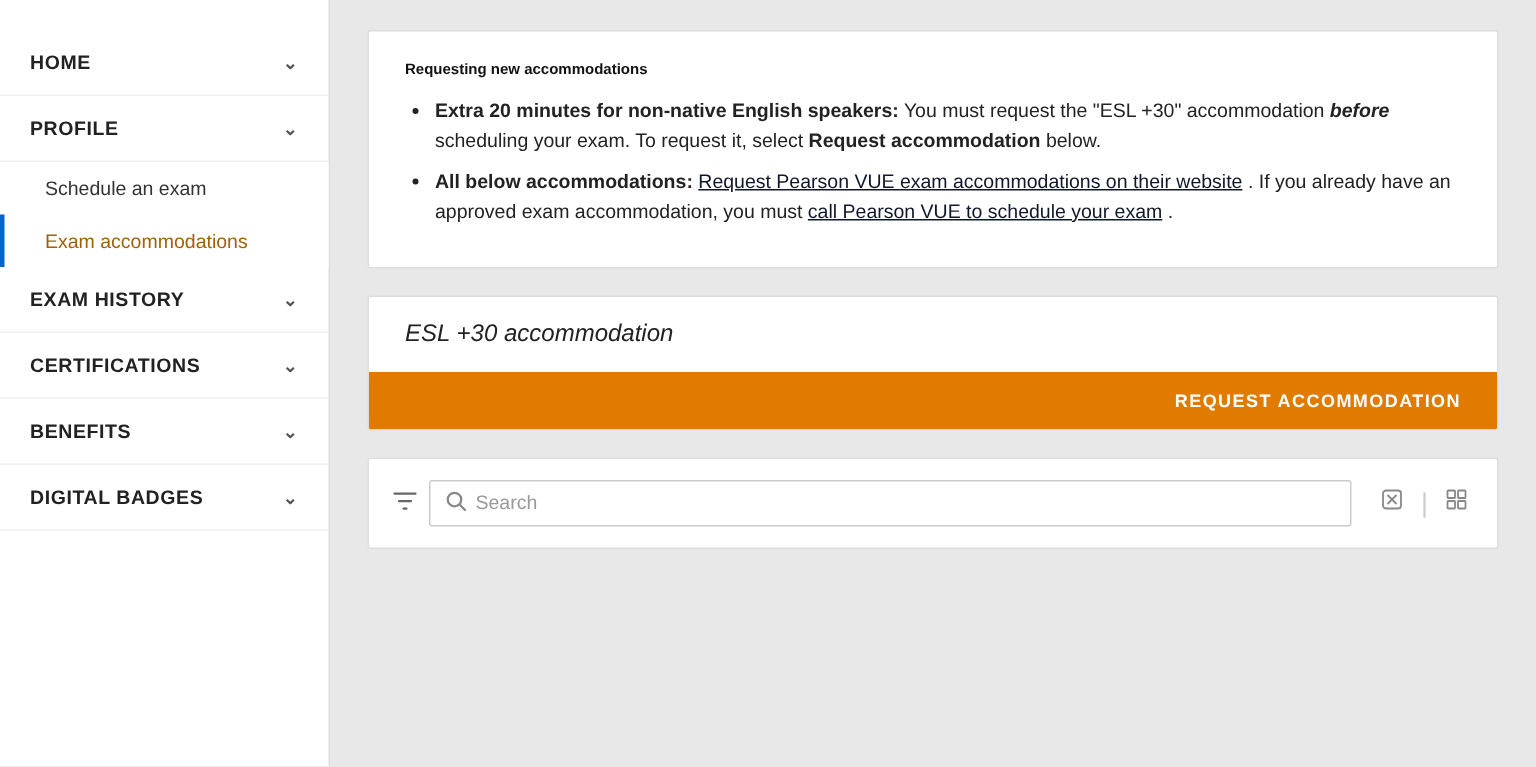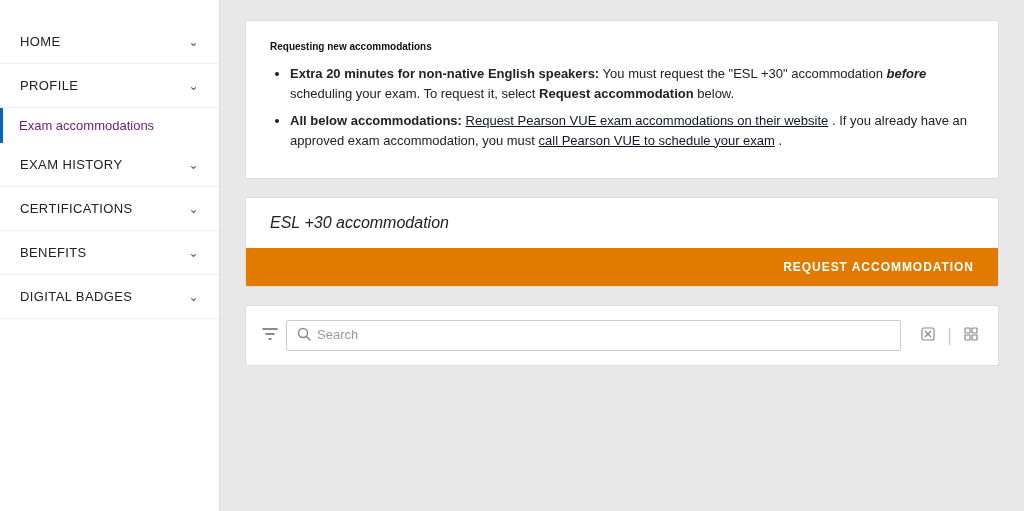--- a/index.html
+++ b/index.html
@@ -21,21 +21,21 @@
     }
 
     .sidebar-item {
       display: flex;
       justify-content: space-between;
       align-items: center;
       padding: 14px 20px;
       cursor: pointer;
       border-bottom: 1px solid #f0f0f0;
       font-size: 13px;
-      font-weight: 400;
+      font-weight: 700;
       color: #222;
       text-transform: uppercase;
       letter-spacing: 0.03em;
     }
 
     .sidebar-item .chevron {
       font-size: 12px;
       color: #555;
     }
 
@@ -48,24 +48,24 @@
       font-size: 13px;
       font-weight: 400;
       color: #333;
       cursor: pointer;
       text-transform: none;
       letter-spacing: 0;
       display: block;
     }
 
     .sidebar-sub-item.active {
-      color: #701a75;
+      color: #a16207;
       font-weight: 500;
       border-left: 3px solid #0066cc;
-      padding-left: 16px;
+      padding-left: 27px;
     }
 
     
     .main-content {
       flex: 1;
       padding: 20px 25px;
       background-color: #e8e8e8;
       overflow-y: auto;
     }
 
@@ -222,20 +222,21 @@
     <span class="chevron">⌄</span>
   </div>
 
   <div class="sidebar-item">
     <span>PROFILE</span>
     <span class="chevron">⌄</span>
   </div>
 
 
   <div class="sidebar-sub">
+    <span class="sidebar-sub-item">Schedule an exam</span>
     <span class="sidebar-sub-item active">Exam accommodations</span>
   </div>
 
   <div class="sidebar-item">
     <span>EXAM HISTORY</span>
     <span class="chevron">⌄</span>
   </div>
 
   <div class="sidebar-item">
     <span>CERTIFICATIONS</span>

